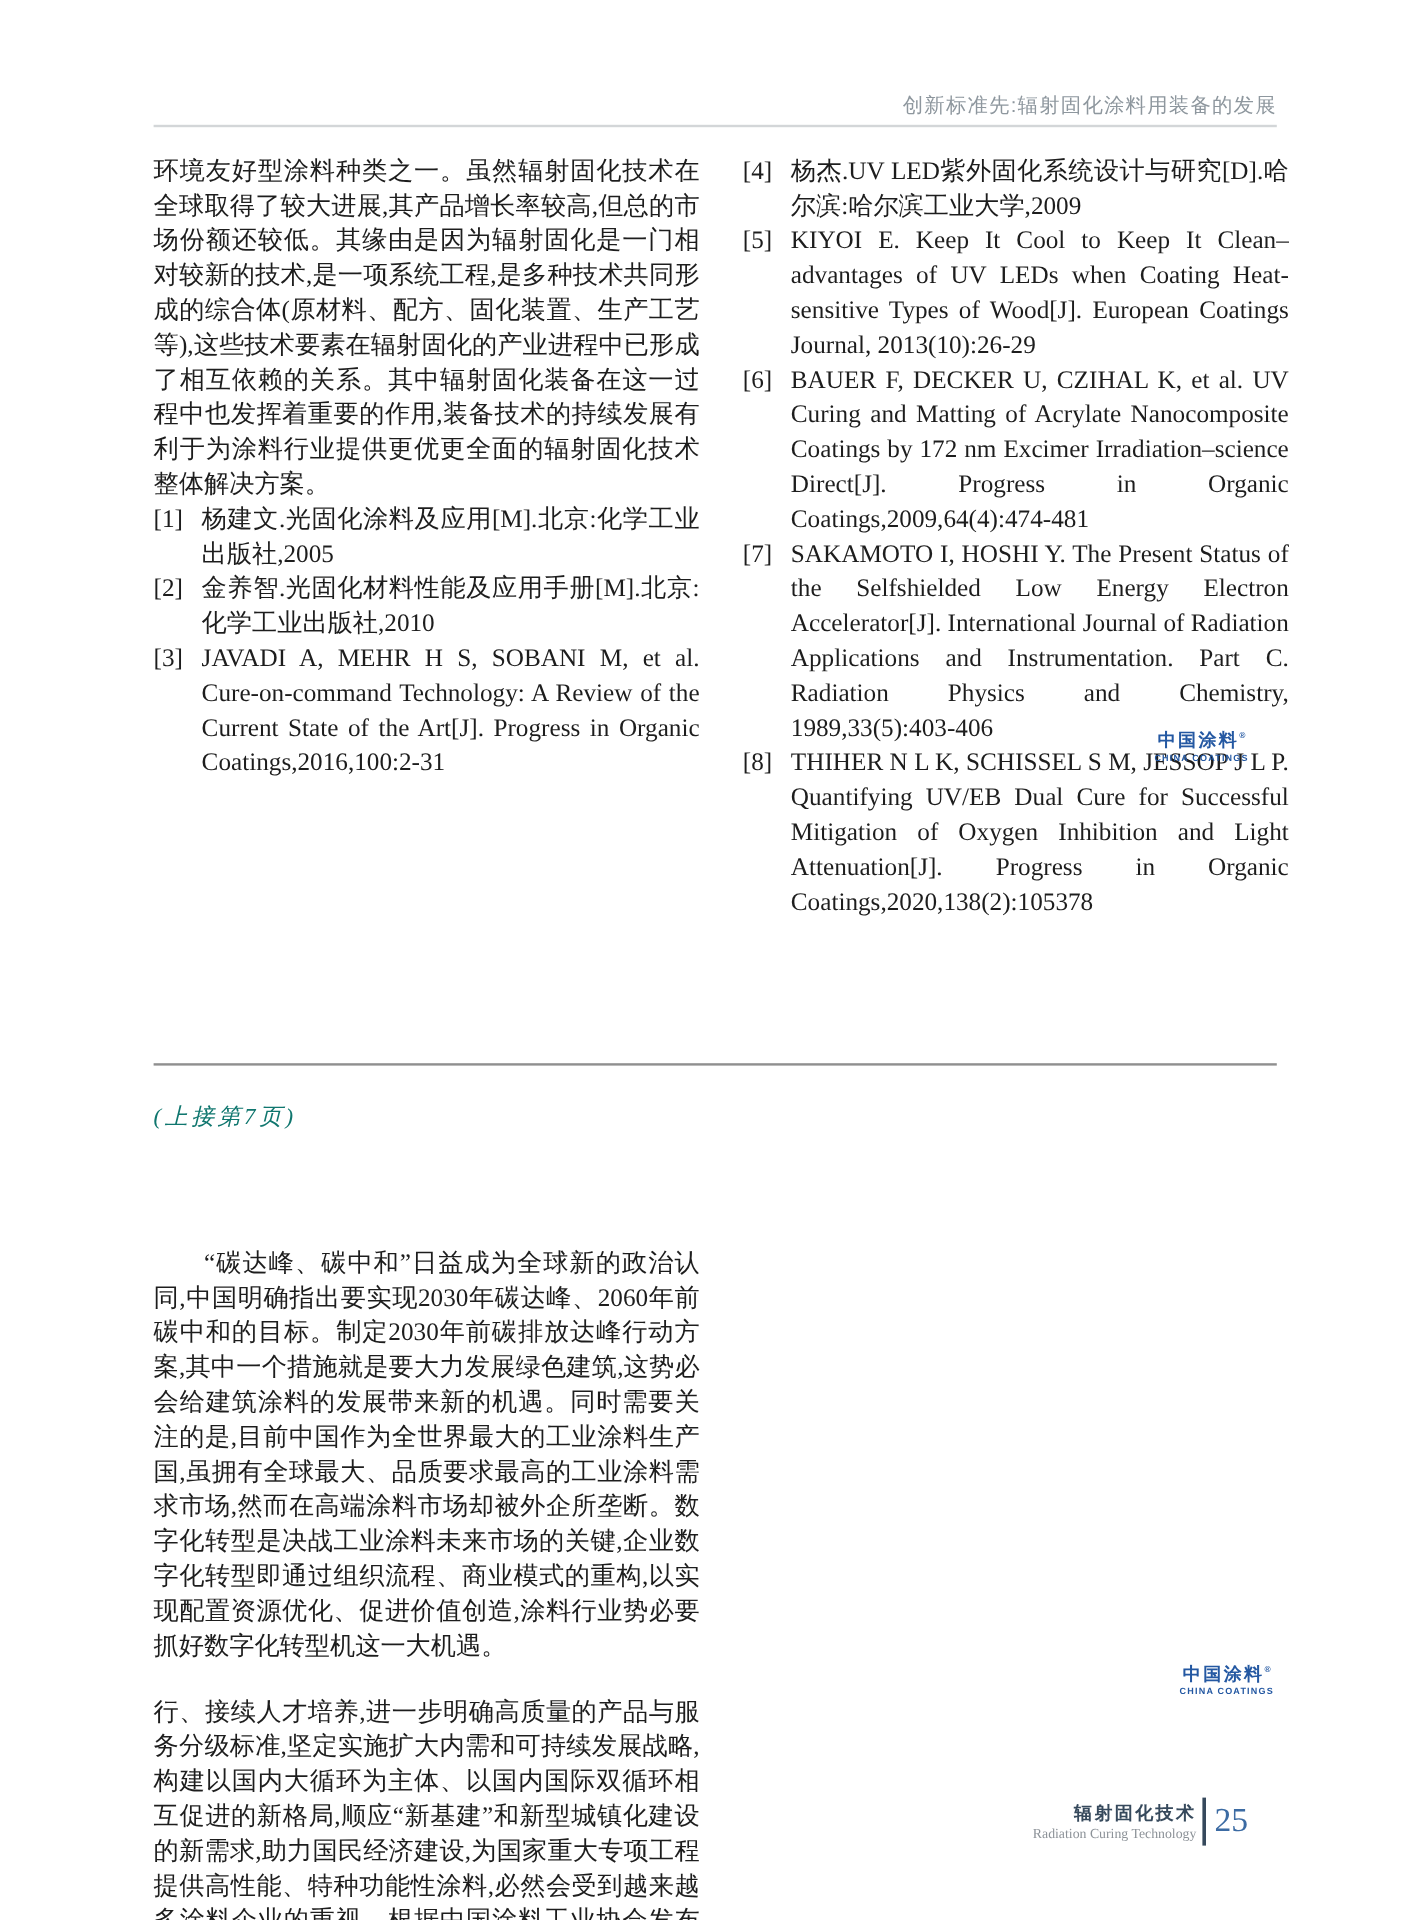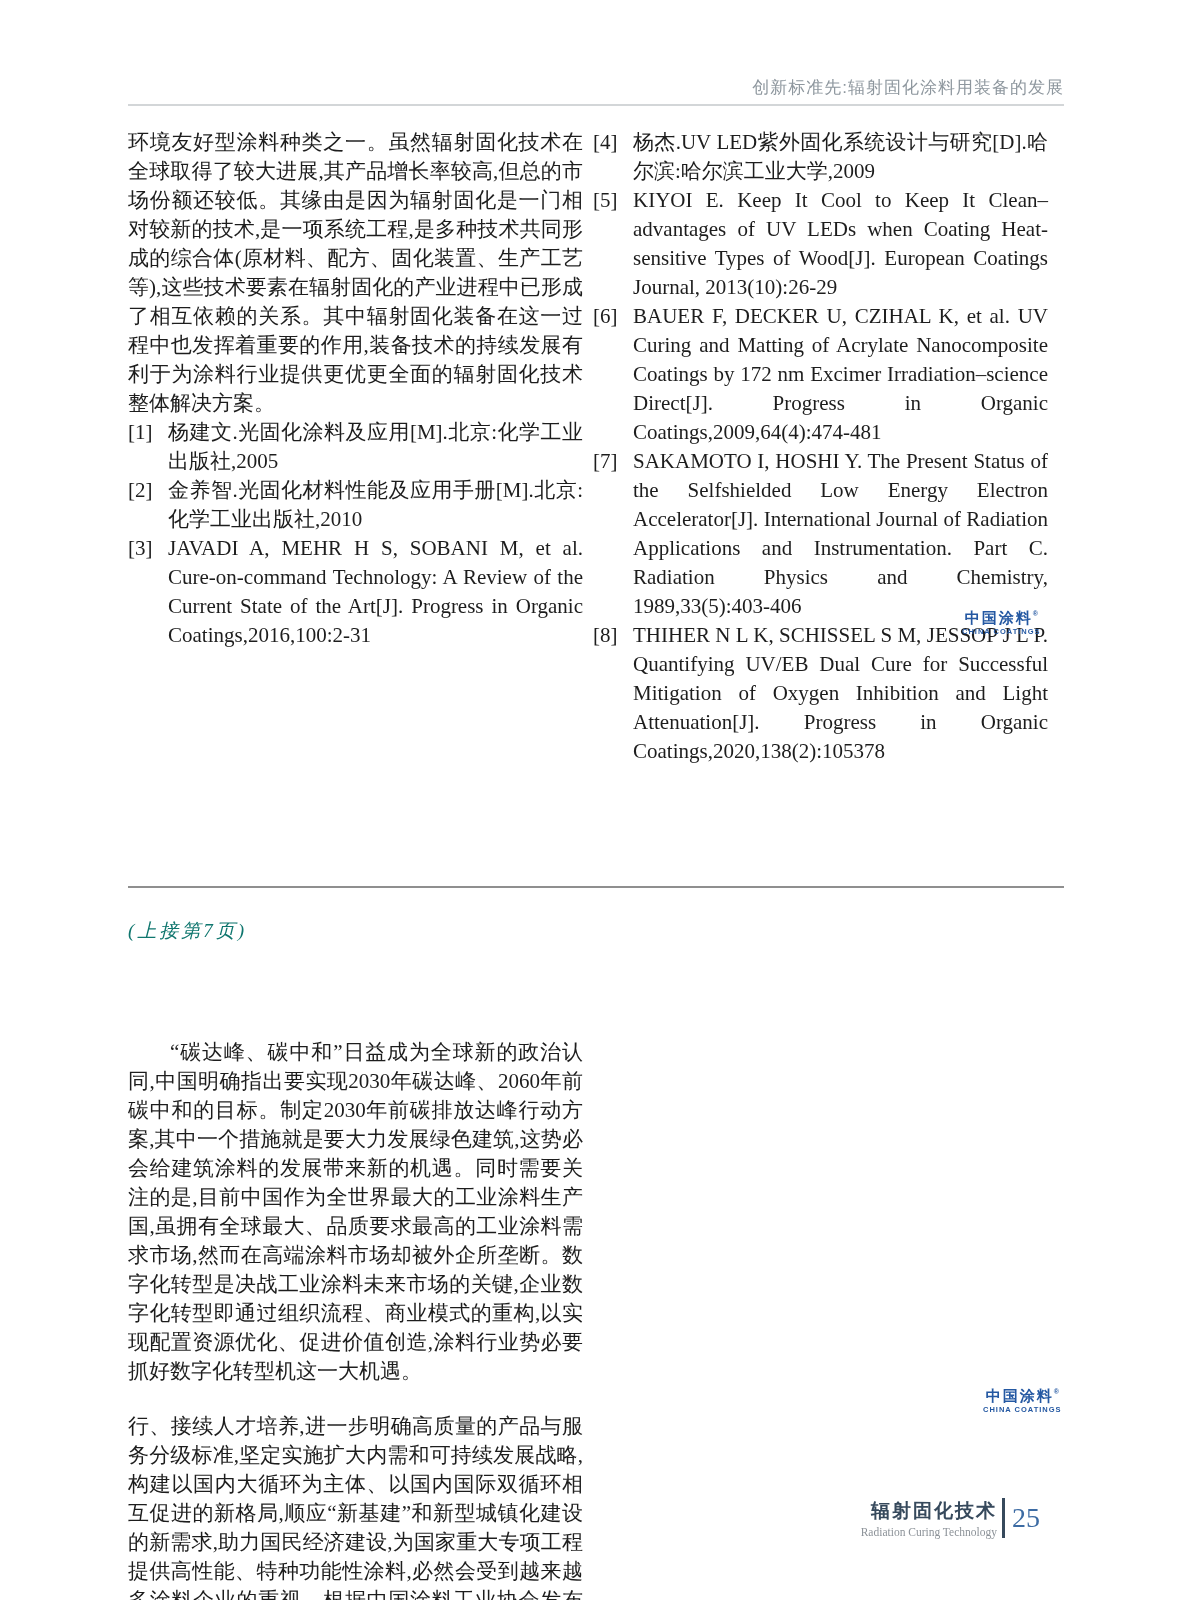--- a/index.html
+++ b/index.html
@@ -32,21 +32,21 @@
     background: #d3d6d8;
   }
 
   
   .top-section {
     position: absolute;
     top: 128px;
     left: 128px;
     width: 936px;
     display: flex;
-    gap: 10px;
+    gap: 36px;
   }
   .col { width: 455px; flex: none; }
 
   .body-par {
     margin: 0;
     font-size: 21px;
     line-height: 29px;
     text-align: justify;
   }
   .refs-heading {
@@ -129,21 +129,21 @@
     position: absolute;
     top: 1498px;
     right: 147px;
     display: flex;
     align-items: center;
   }
   .footer-titles { text-align: right; }
   .footer-cn {
     font-family: "Liberation Sans", "DejaVu Sans", sans-serif;
     font-weight: bold;
-    font-size: 19px;
+    font-size: 15px;
     letter-spacing: 2px;
     color: #36495c;
     white-space: nowrap;
   }
   .footer-en {
     margin-top: 2px;
     font-size: 11.5px;
     color: #8c9298;
     white-space: nowrap;
   }

